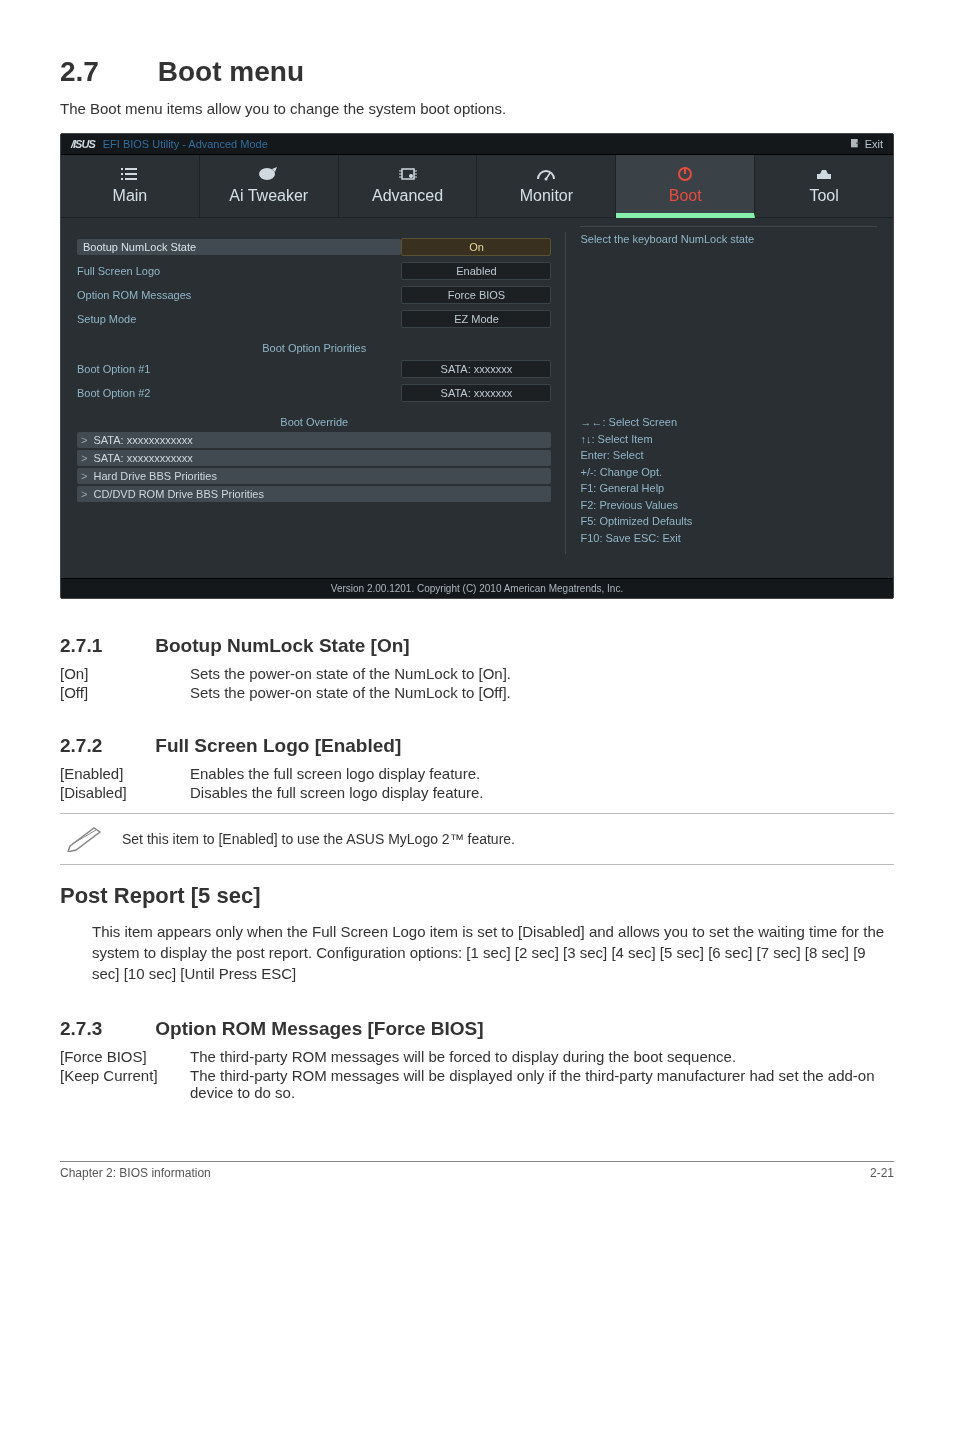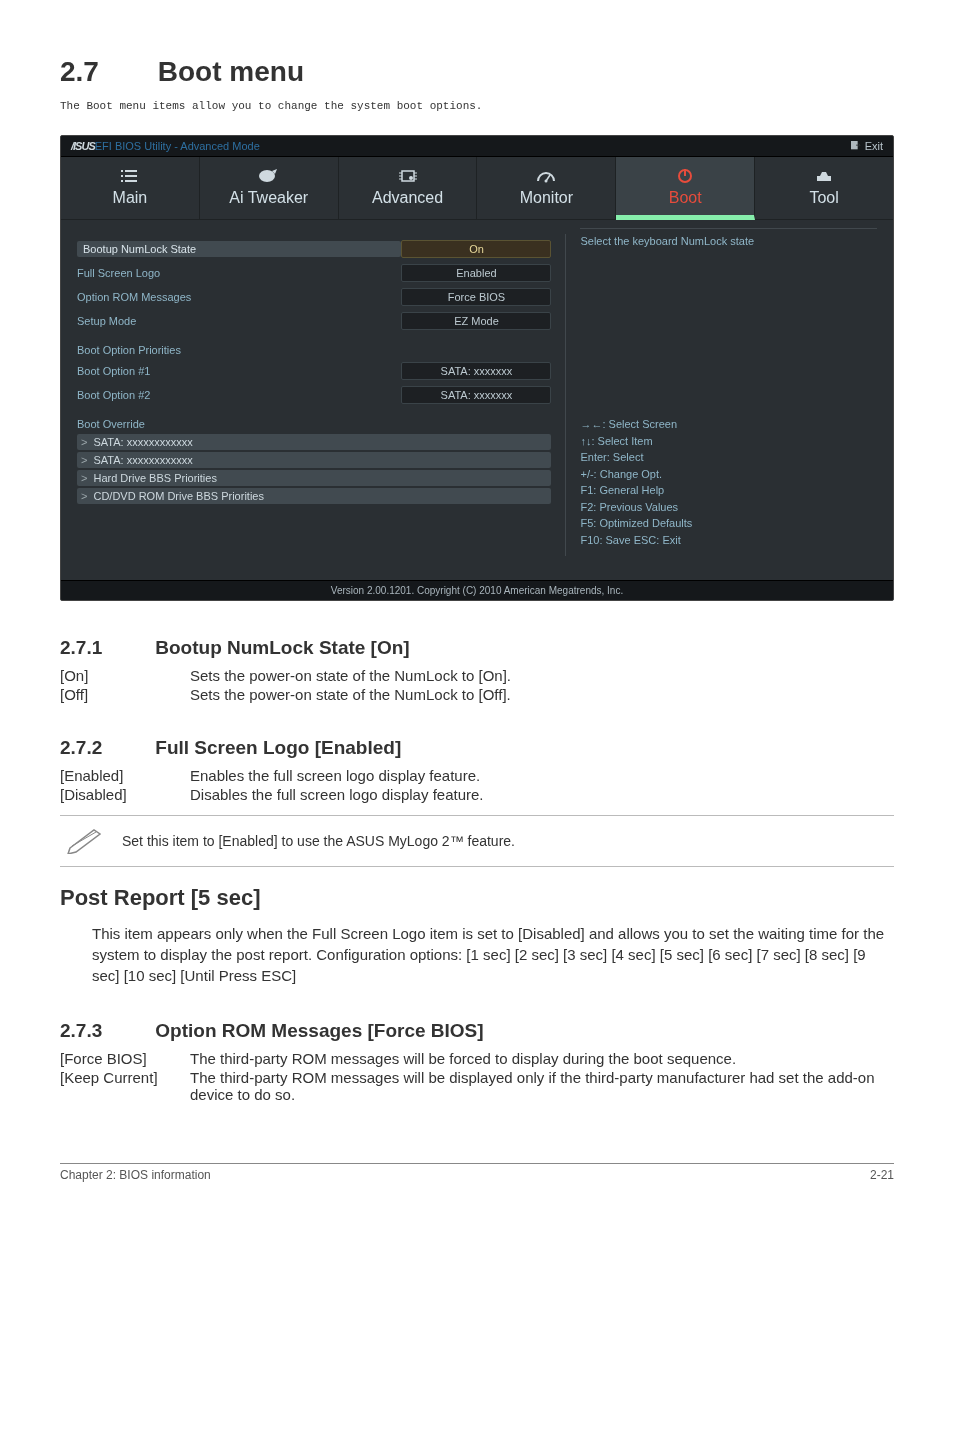--- a/index.html
+++ b/index.html
@@ -1,38 +1,38 @@
 <!DOCTYPE html>
 <html><head>
 <meta charset="utf-8">
 <style>
   * { margin: 0; padding: 0; box-sizing: border-box; }
   body { font-family: Arial, Helvetica, sans-serif; background: #fff; color: #333; width: 954px; margin: 0 auto; padding: 40px 60px; }
   h1.section-title { font-size: 28px; font-weight: bold; margin-bottom: 12px; }
-  p.intro { font-size: 11px; margin-bottom: 23px; font-family: Liberation Mono, monospace; }
+  p.intro { font-size: 15px; margin-bottom: 16px; }
 
   
   .bios {
     background: #2a2f33;
     border: 1px solid #444;
     border-radius: 2px;
     overflow: hidden;
     color: #c9d6de;
     font-size: 11px;
     margin-bottom: 20px;
   }
   .bios-topbar {
     background: #15181b;
     display: flex;
     align-items: center;
     justify-content: space-between;
     padding: 4px 10px;
     border-bottom: 1px solid #000;
   }
-  .bios-title-left { display: flex; align-items: center; gap: 0; }
+  .bios-title-left { display: flex; align-items: center; gap: 8px; }
   .bios-logo { color: #cfd9df; font-weight: bold; font-style: italic; letter-spacing: -1px; }
   .bios-subtitle { color: #2e6fa0; font-weight: normal; }
   .bios-exit { display: flex; align-items: center; gap: 4px; color: #b7c3cb; }
   .bios-exit svg { width: 10px; height: 10px; }
 
   .bios-tabs { display: flex; background: #2b3034; }
   .bios-tab {
     flex: 1;
     text-align: center;
     padding: 10px 0 8px;
@@ -66,21 +66,21 @@
     border-radius: 2px;
     padding: 2px 0;
     color: #bcc9d0;
   }
   .field-value.highlight {
     background: #3a3020;
     color: #e6d79a;
     border: 1px solid #5a5333;
   }
 
-  .group-header { color: #8fb6c8; margin-top: 14px; margin-bottom: 4px; }
+  .group-header { color: #8fb6c8; margin-top: 14px; margin-bottom: 4px; text-align: center; }
   .sub-item { display: flex; align-items: center; gap: 6px; color: #cdd8de; margin: 2px 0; }
   .sub-item .caret { color: #9aa5aa; }
   .sub-item.highlight { background: #414a50; padding: 2px 4px; border-radius: 2px; }
 
   .right-hint { color: #8fb6c8; border-top: 1px solid #41484d; padding-top: 6px; margin-top: -6px; }
   .right-hints-block { position: absolute; bottom: 8px; left: 14px; right: 0; color: #8fb6c8; line-height: 1.5; }
 
   .bios-footer { background: #15181b; text-align: center; padding: 4px 0; color: #a9b5bc; font-size: 10px; border-top: 1px solid #000; }
 
   

